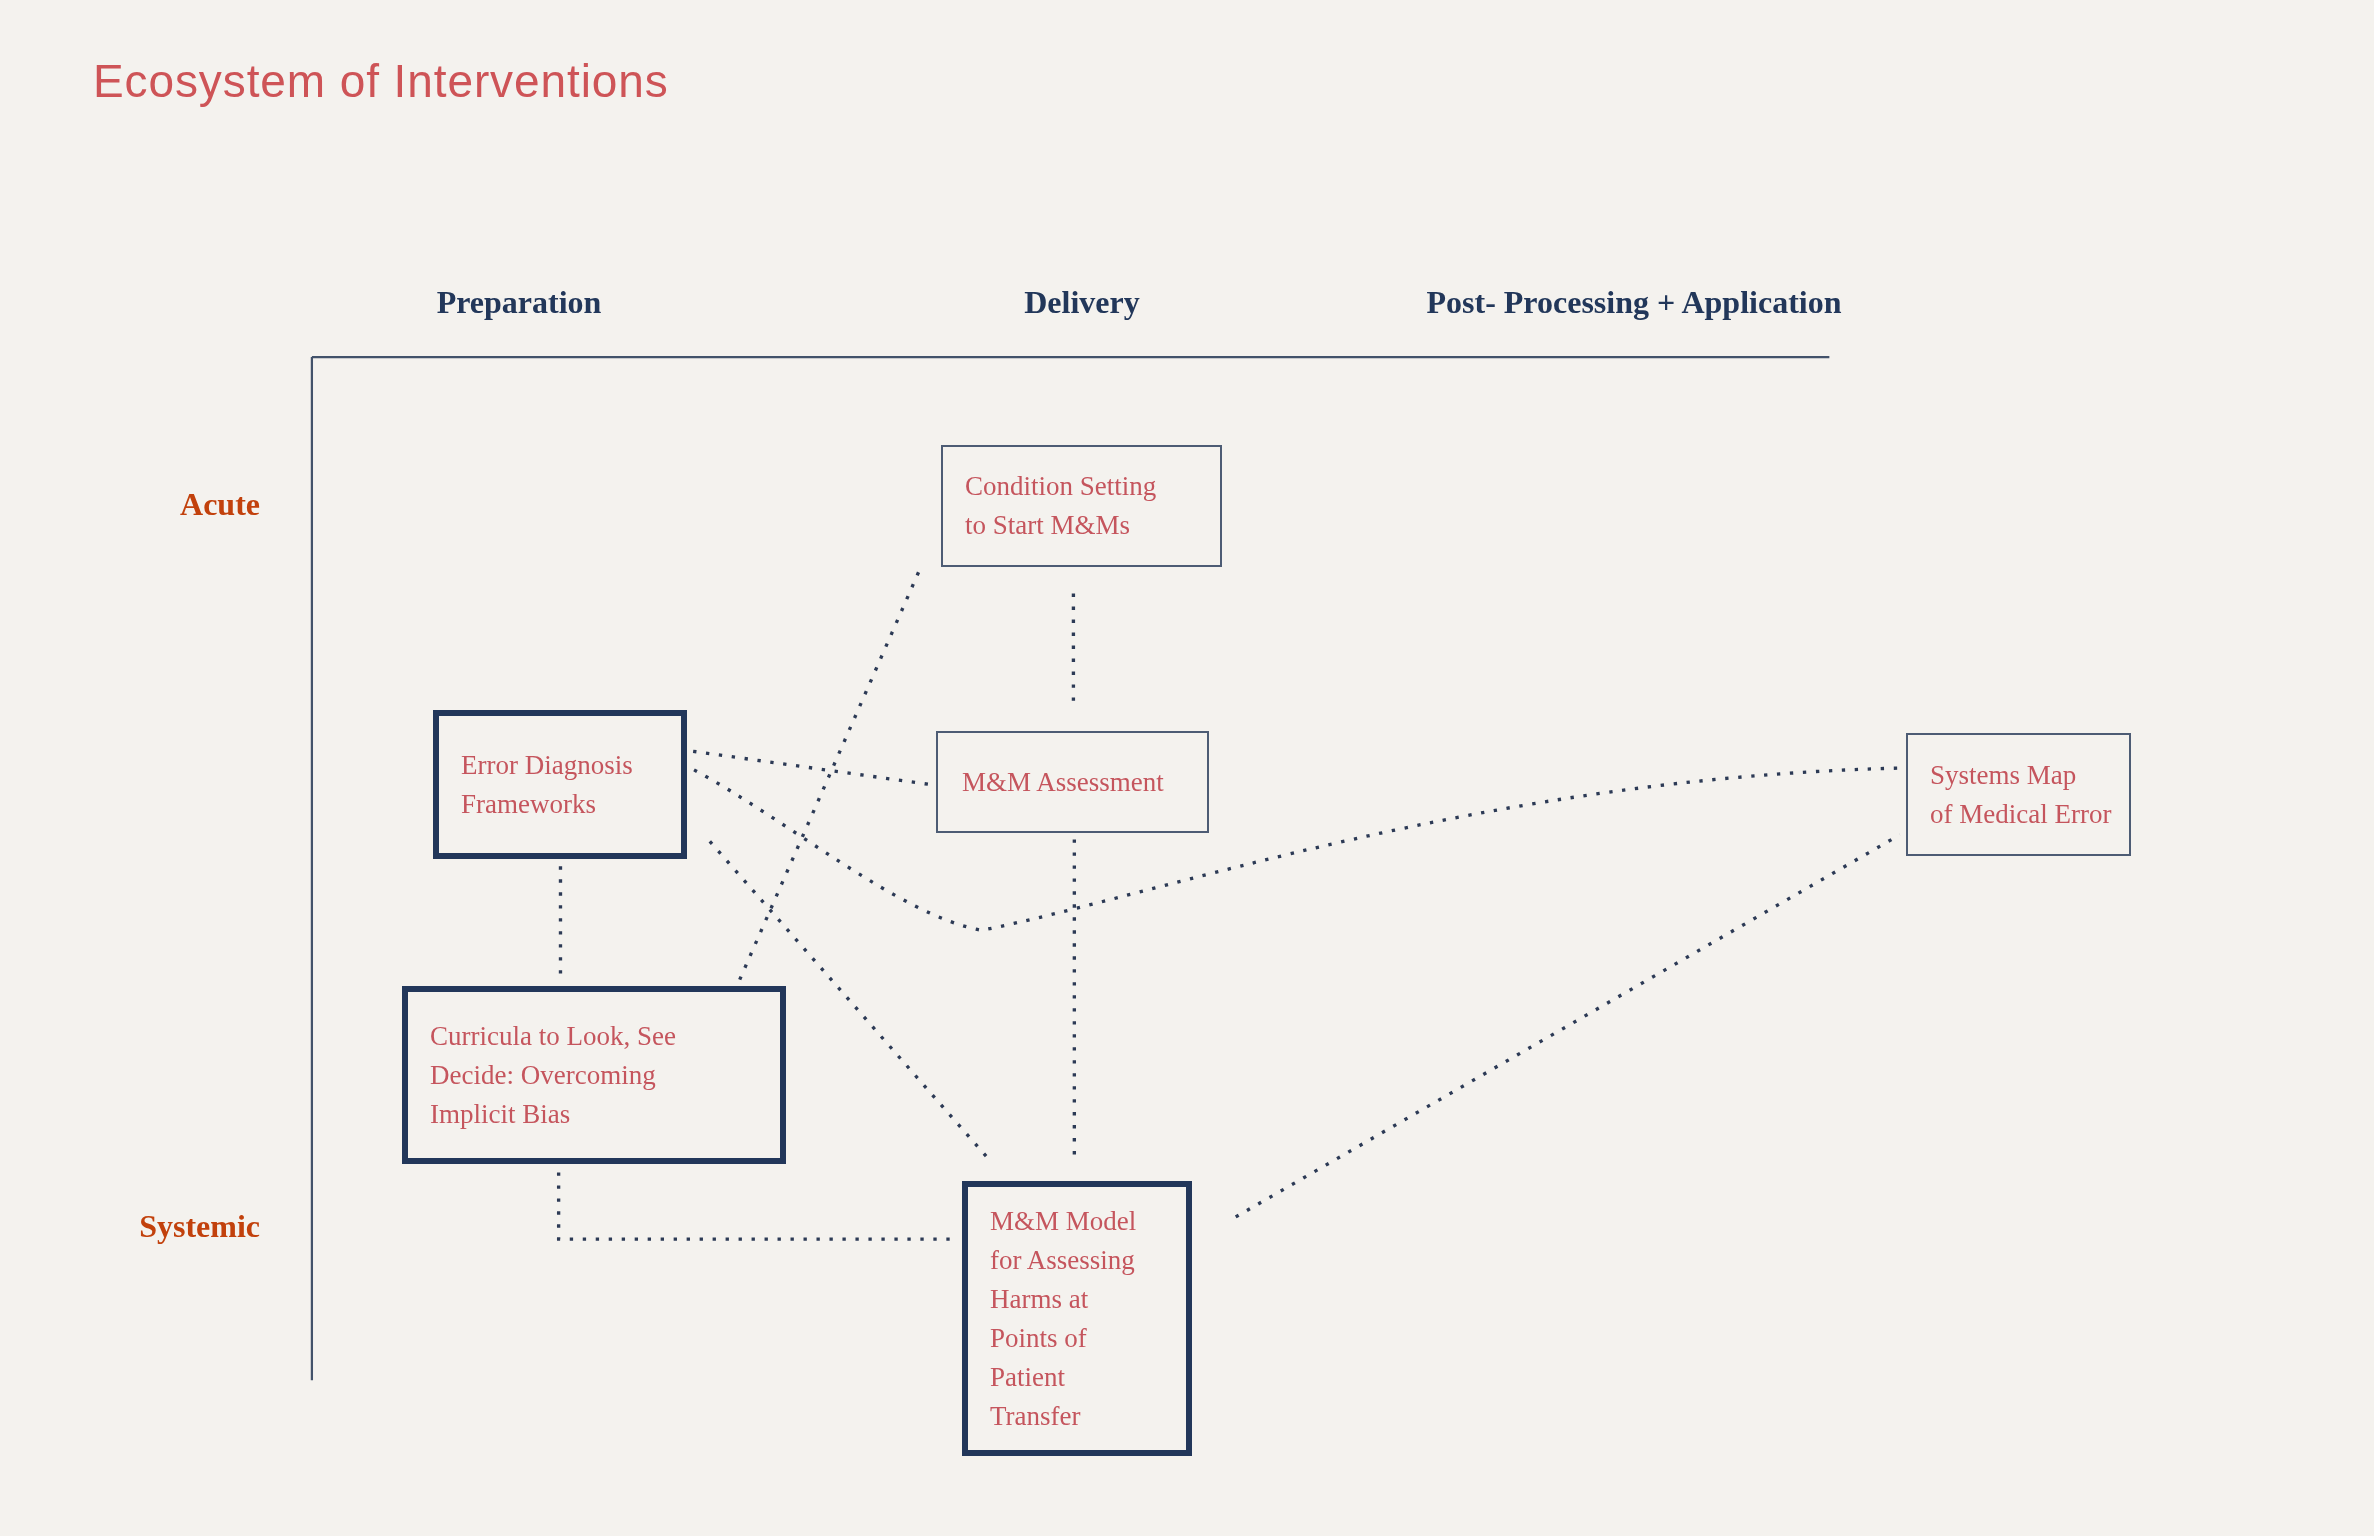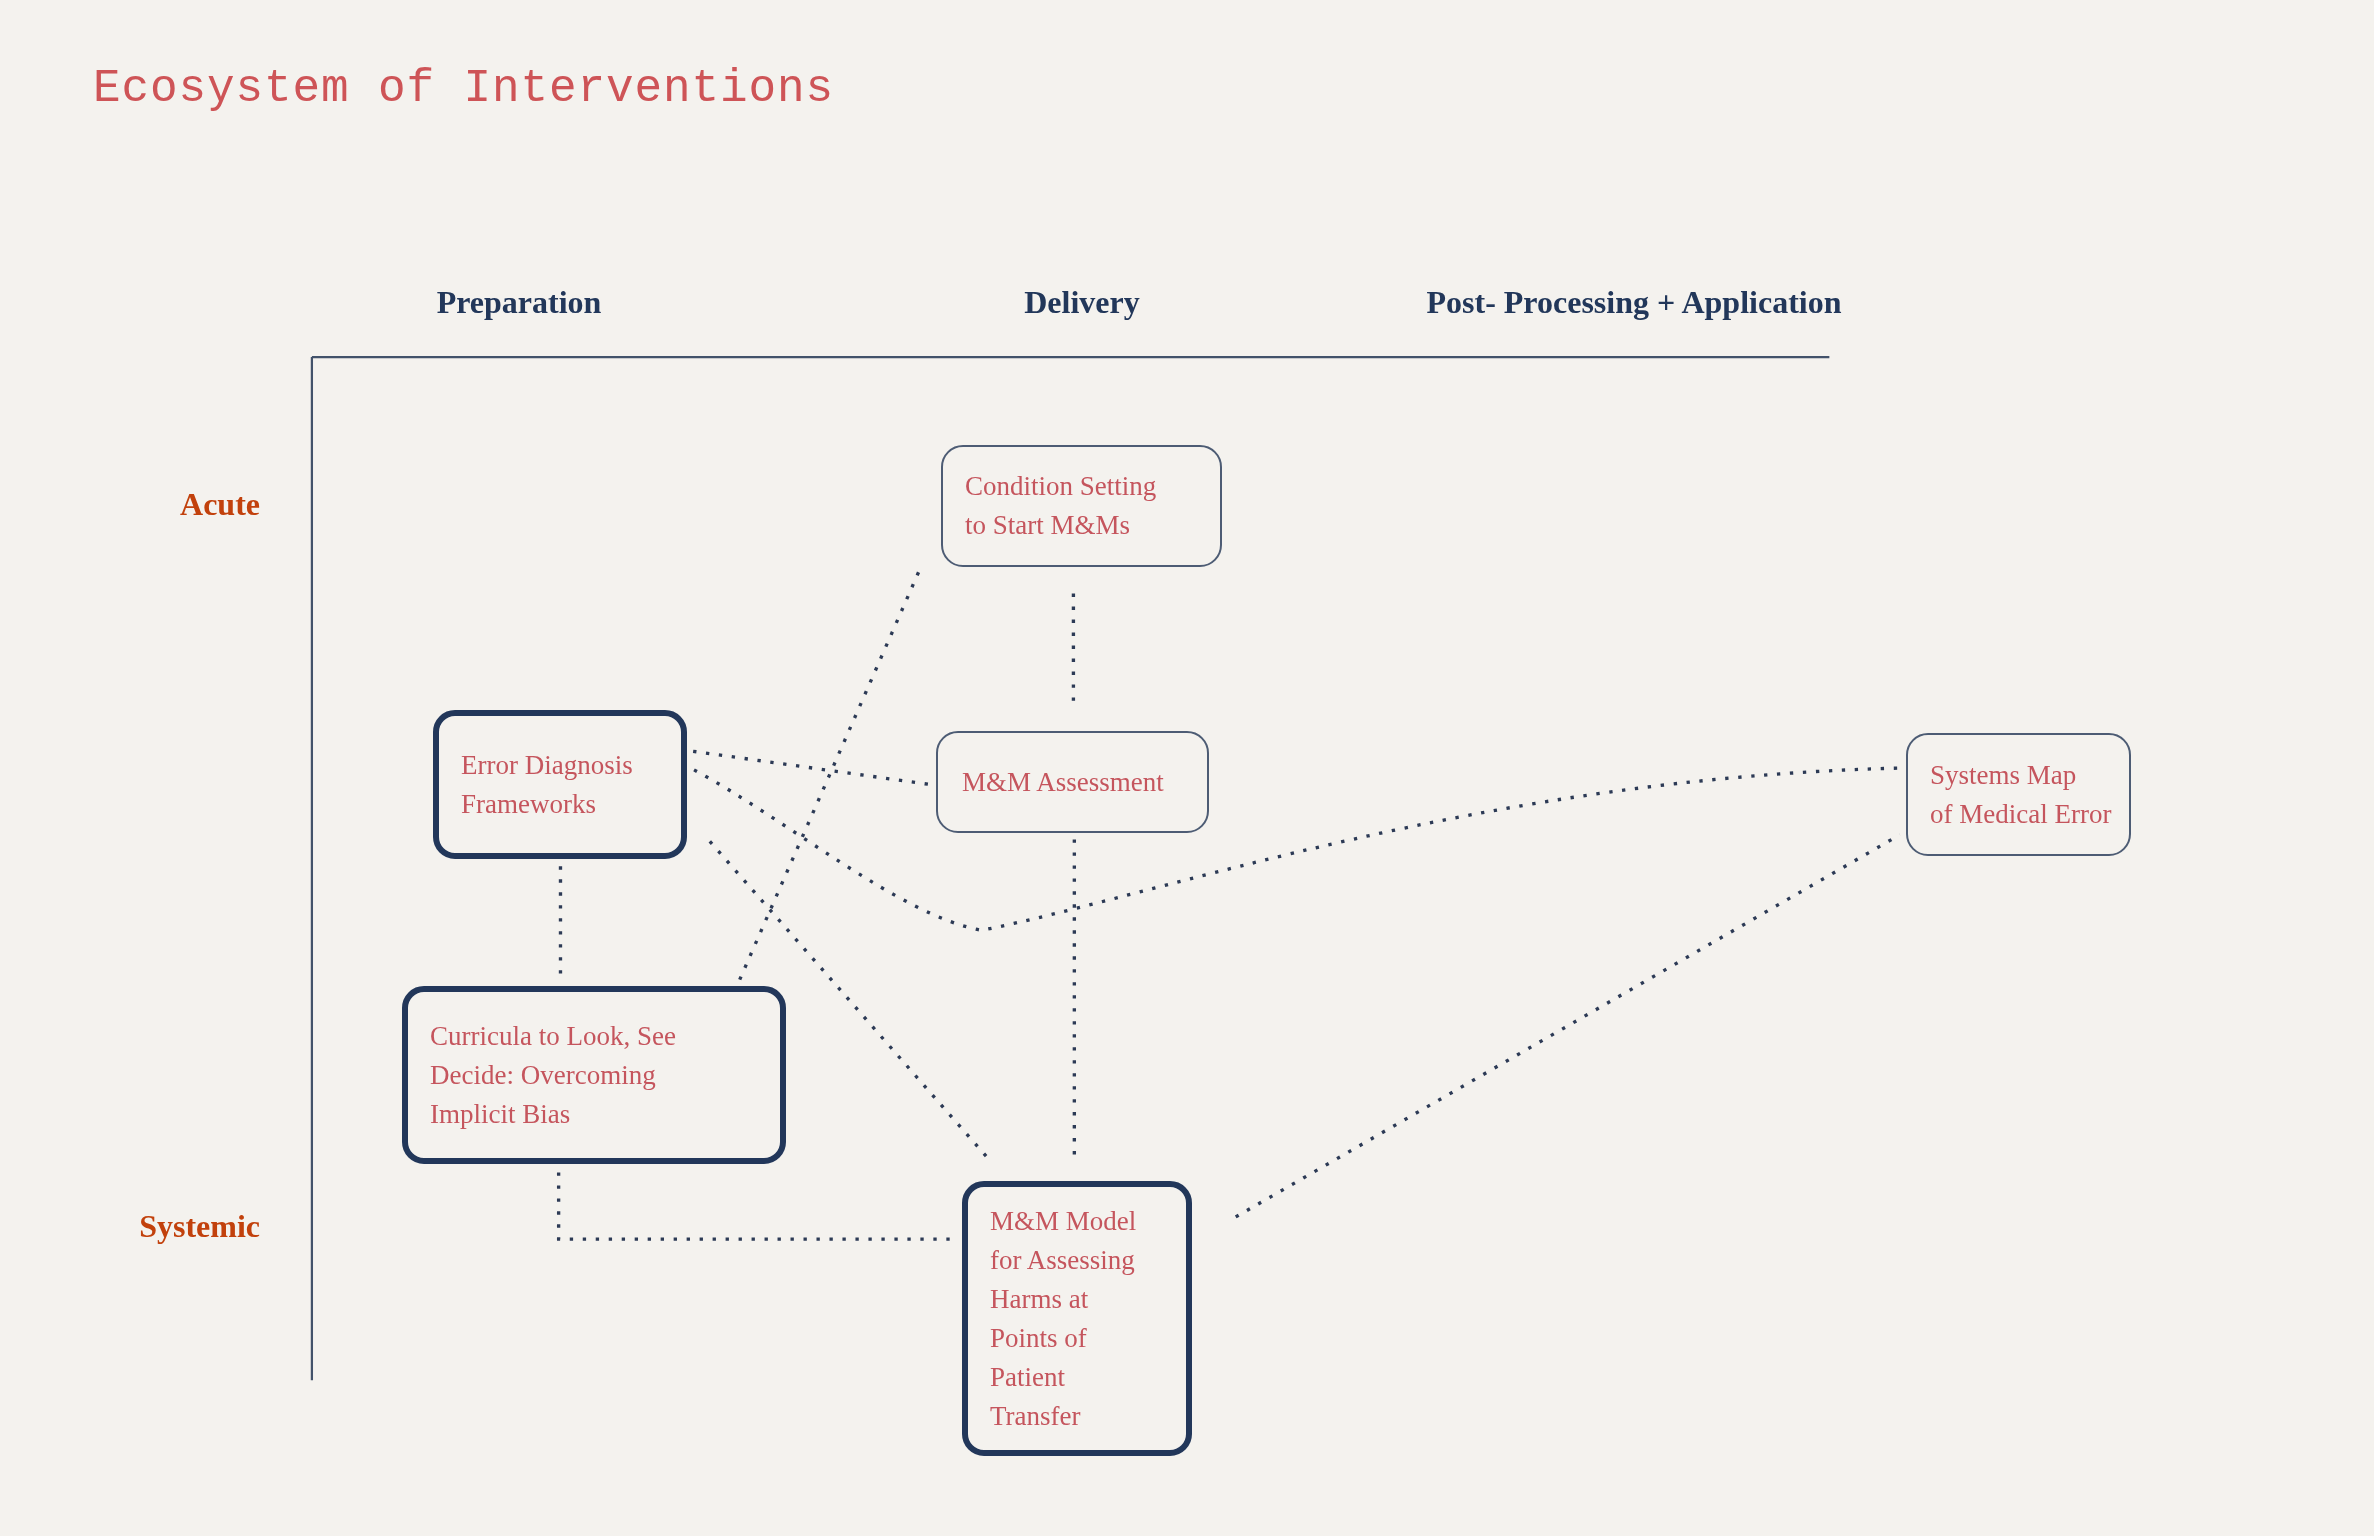--- a/index.html
+++ b/index.html
@@ -7,24 +7,23 @@
     width: 2375px; height: 1536px;
     background: #f4f2ee;
     font-family: "Liberation Serif", serif;
     position: relative;
     overflow: hidden;
   }
   .canvas { position: absolute; left: 0; top: 0; width: 2375px; height: 1536px; }
 
   .title {
     position: absolute; left: 93px; top: 54px;
-    font-family: Liberation Mono, monospace;
+    font-family: Liberation Sans, sans-serif;
     font-size: 46px; font-weight: 500; letter-spacing: 0.9px;
     color: #ce5457;
-    margin-top: 9px;
   }
 
   .col-header {
     position: absolute; top: 284px; transform: translateX(-50%);
     font-size: 32px; font-weight: bold; color: #22375a;
     white-space: nowrap;
   }
   #col-preparation { left: 519px; }
   #col-delivery { left: 1082px; }
   #col-postprocessing { left: 1634px; }
@@ -38,21 +37,21 @@
 
   svg.lines { position: absolute; left: 0; top: 0; width: 2375px; height: 1536px; }
   .axis { stroke: #42526a; stroke-width: 2.4px; fill: none; }
   .dotted { stroke: #2c3a55; stroke-width: 3.6px; fill: none; stroke-dasharray: 3.6 10.4; }
 
   .node {
     position: absolute; box-sizing: border-box;
     display: flex; flex-direction: column; justify-content: center;
     padding: 7.4px 22px;
     background: #f4f2ee;
-    color: #c5555d; font-size: 27px; line-height: 39px; border-radius: 22px;
+    color: #c5555d; font-size: 27px; line-height: 39px;
   }
   .node .line { display: block; white-space: nowrap; }
   .thin  { border: 2.8px solid #4d5c74; }
   .thick { border: 6.5px solid #22375a; }
 
   #condition-setting { left: 941px; top: 445px; width: 281px; height: 122px; }
   #error-diagnosis   { left: 433px;  top: 710px; width: 254px; height: 149px; }
   #mm-assessment     { left: 936px; top: 731px; width: 273px; height: 102px; padding-left: 24px; }
   #systems-map       { left: 1906px; top: 733px; width: 225px; height: 123px; }
   #curricula         { left: 402px;  top: 986px; width: 384px; height: 178px; }

